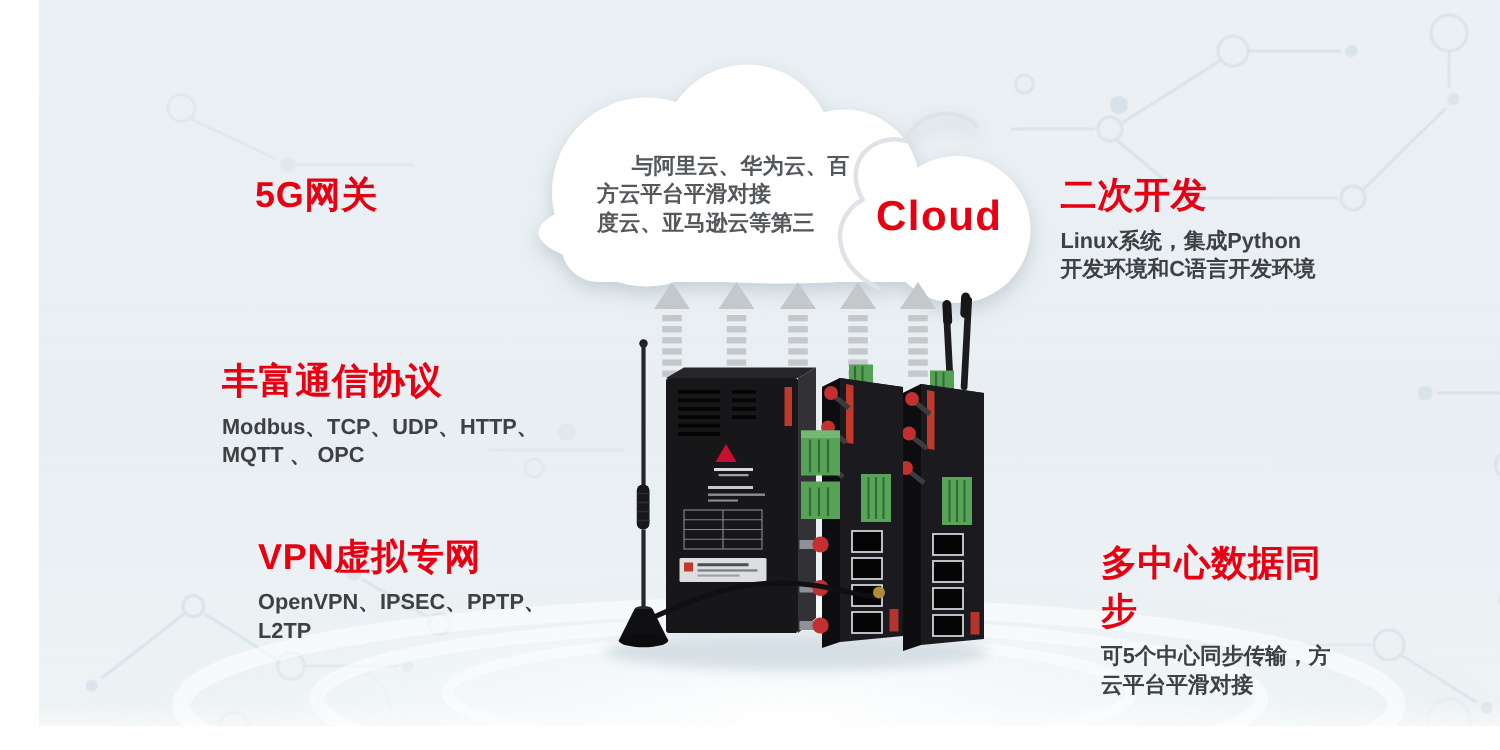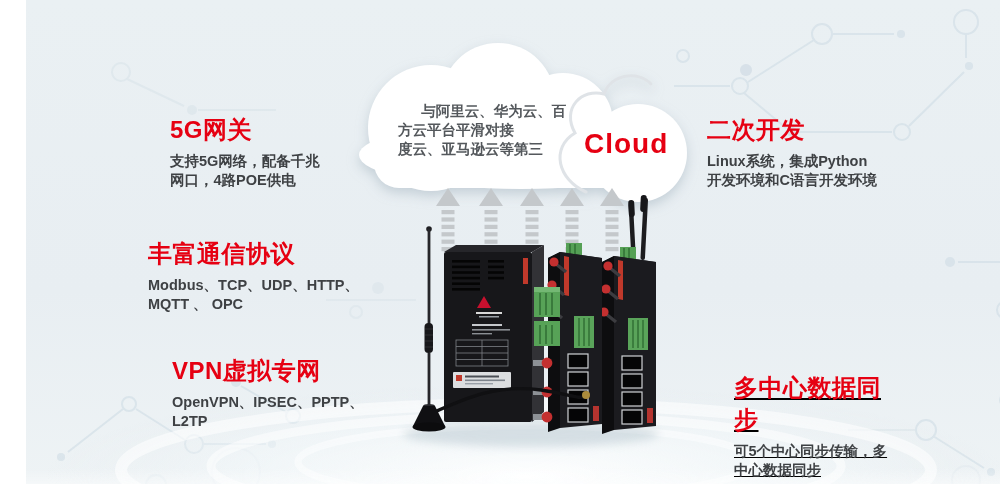--- a/index.html
+++ b/index.html
@@ -11,21 +11,21 @@
   }
   .layer{position:absolute;left:0;top:0;width:1000px;height:500px;}
   .feature{position:absolute;}
   .feature h3{margin:0 0 6px 0;font-size:24px;font-weight:700;color:#e60012;letter-spacing:.5px;}
   .feature p{margin:0;font-size:14.5px;line-height:19px;color:#3e4144;font-weight:600;}
   .f-gateway{left:144px;top:114px;width:155px;}
   .f-protocols{left:122px;top:238px;width:218px;}
   .f-vpn{left:146px;top:355px;width:195px;}
   .f-development{left:681px;top:114px;width:170px;}
   .f-communication{left:738px;top:254px;width:180px;}
-  .f-sync{left:708px;top:372px;width:160px;text-decoration:underline;}
+  .f-sync{left:708px;top:359px;width:160px;}
   .cloud-text{position:absolute;left:372px;top:102px;width:175px;
     font-size:14.5px;line-height:19px;color:#54585c;font-weight:600;}
   .cloud-text .ln{white-space:nowrap;}
   .cloud-text .ln.first{text-indent:1.6em;}
   .cloud-label{position:absolute;left:558px;top:128px;
     font-size:28px;font-weight:700;color:#e60012;letter-spacing:1px;}
 </style>
 </head>
 <body>
 
@@ -328,37 +328,36 @@
 
   <div class="cloud-text">
     <div class="ln first">与阿里云、华为云、百</div>
     <div class="ln">方云平台平滑对接</div>
     <div class="ln">度云、亚马逊云等第三</div>
   </div>
   <div class="cloud-label">Cloud</div>
 
   <div class="feature f-gateway">
     <h3>5G网关</h3>
-    <p>支持5G网络，配备千兆网口，4路POE供电</p>
   </div>
 
   <div class="feature f-protocols">
     <h3>丰富通信协议</h3>
     <p>Modbus、TCP、UDP、HTTP、MQTT 、 OPC</p>
   </div>
 
   <div class="feature f-vpn">
     <h3>VPN虚拟专网</h3>
     <p>OpenVPN、IPSEC、PPTP、L2TP</p>
   </div>
 
   <div class="feature f-development">
     <h3>二次开发</h3>
     <p>Linux系统，集成Python开发环境和C语言开发环境</p>
   </div>
 
 
   <div class="feature f-sync">
     <h3>多中心数据同步</h3>
-    <p>可5个中心同步传输，多中心数据同步</p>
+    <p>可5个中心同步传输，方云平台平滑对接</p>
   </div>
 
 </div>
 
 </body></html>

